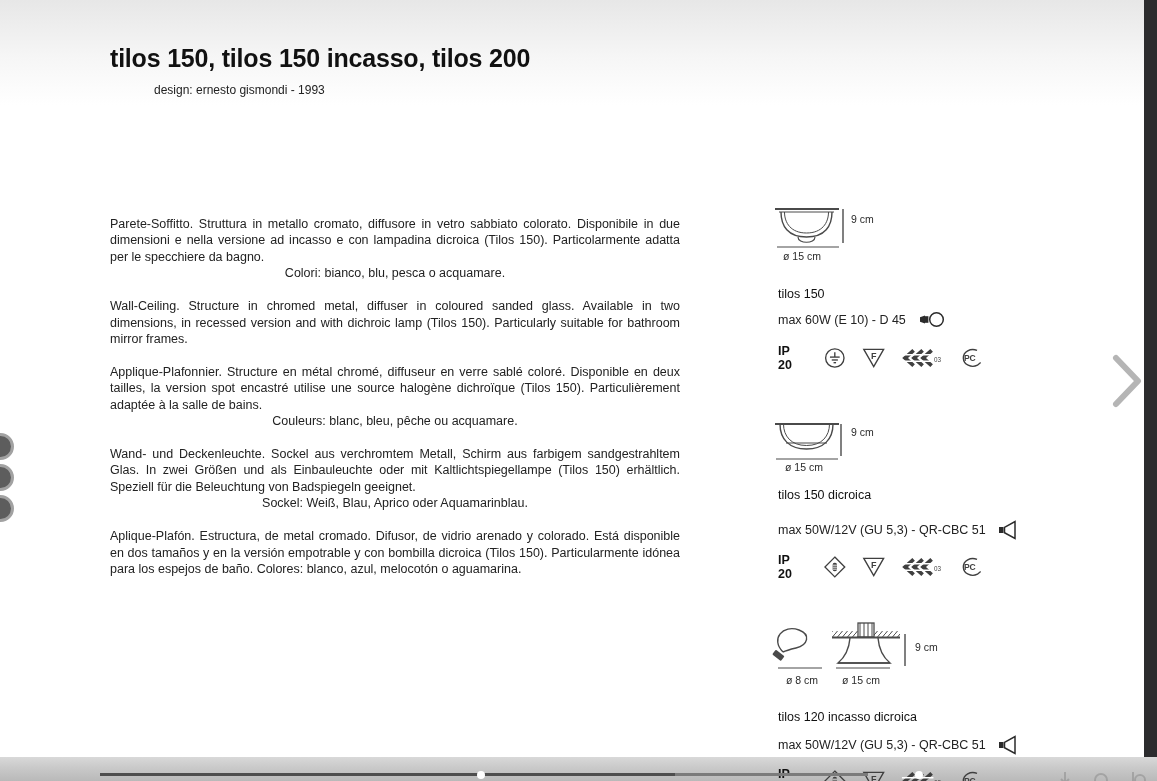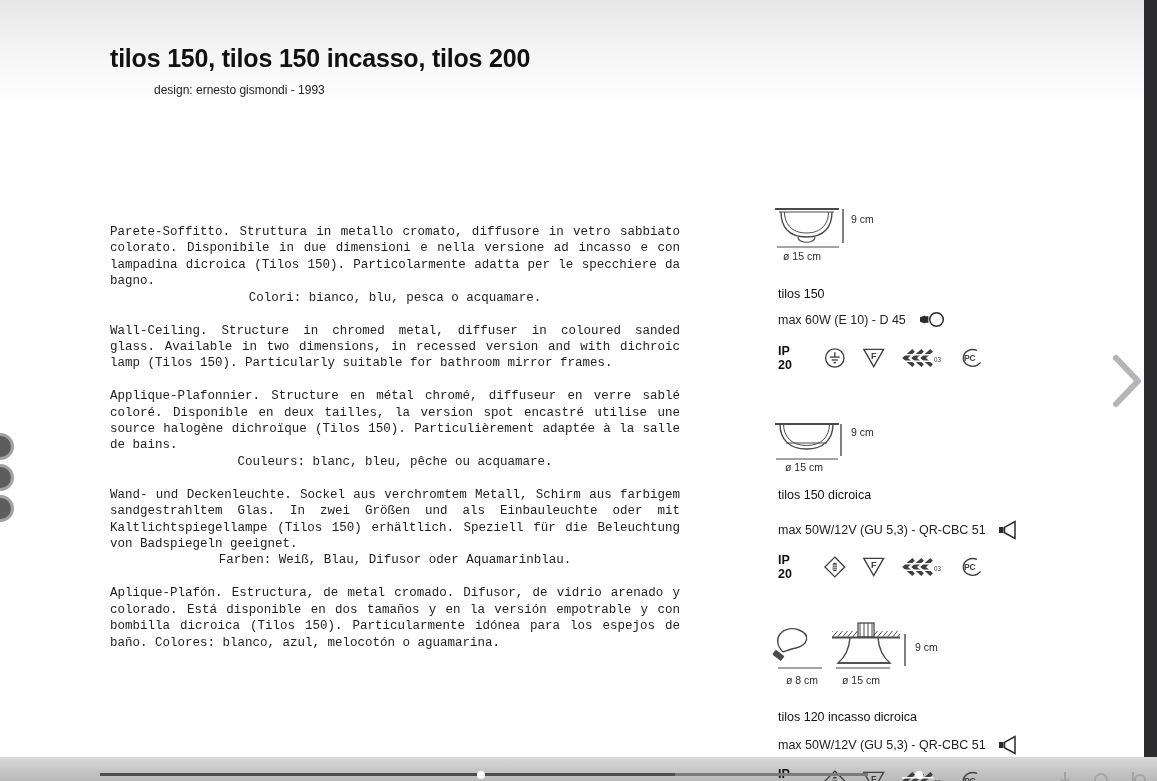--- a/index.html
+++ b/index.html
@@ -17,21 +17,21 @@
   
   .page-title{
     position:absolute;left:110px;top:44px;margin:0;
     font-size:25px;font-weight:bold;letter-spacing:-0.2px;color:#111;
   }
   .design-credit{
     position:absolute;left:110px;top:83px;font-size:12px;color:#222;margin-left:44px;
   }
   
   .descriptions{
-    position:absolute;left:110px;top:224px;width:570px;font-family:Liberation Mono, monospace;
+    position:absolute;left:110px;top:216px;width:570px;
   }
   .para{
     margin:0 0 16.5px 0;
     font-size:12.5px;line-height:16.4px;color:#222;
     text-align:justify;
   }
   .para-colors{display:block;text-align:center;}
   
   .product-col{position:absolute;left:0;top:0;width:939px;height:781px;}
   .diagram{position:absolute;}
@@ -89,21 +89,21 @@
 
 <div class="top-gradient"></div>
 
 <h1 class="page-title">tilos 150, tilos 150 incasso, tilos 200</h1>
 <div class="design-credit">design: ernesto gismondi - 1993</div>
 
 <div class="descriptions">
   <p class="para"><span>Parete-Soffitto. Struttura in metallo cromato, diffusore in vetro sabbiato colorato. Disponibile in due dimensioni e nella versione ad incasso e con lampadina dicroica (Tilos 150). Particolarmente adatta per le specchiere da bagno.</span><span class="para-colors">Colori: bianco, blu, pesca o acquamare.</span></p>
   <p class="para"><span>Wall-Ceiling. Structure in chromed metal, diffuser in coloured sanded glass. Available in two dimensions, in recessed version and with dichroic lamp (Tilos 150). Particularly suitable for bathroom mirror frames.</span></p>
   <p class="para"><span>Applique-Plafonnier. Structure en métal chromé, diffuseur en verre sablé coloré. Disponible en deux tailles, la version spot encastré utilise une source halogène dichroïque (Tilos 150). Particulièrement adaptée à la salle de bains.</span><span class="para-colors">Couleurs: blanc, bleu, pêche ou acquamare.</span></p>
-  <p class="para"><span>Wand- und Deckenleuchte. Sockel aus verchromtem Metall, Schirm aus farbigem sandgestrahltem Glas. In zwei Größen und als Einbauleuchte oder mit Kaltlichtspiegellampe (Tilos 150) erhältlich. Speziell für die Beleuchtung von Badspiegeln geeignet.</span><span class="para-colors">Farben: Weiß, Blau, Difusor oder Aquamarinblau.</span></p>
+  <p class="para"><span>Wand- und Deckenleuchte. Sockel aus verchromtem Metall, Schirm aus farbigem sandgestrahltem Glas. In zwei Größen und als Einbauleuchte oder mit Kaltlichtspiegellampe (Tilos 150) erhältlich. Speziell für die Beleuchtung von Badspiegeln geeignet.</span><span class="para-colors">Sockel: Weiß, Blau, Aprico oder Aquamarinblau.</span></p>
   <p class="para"><span>Aplique-Plafón. Estructura, de metal cromado. Difusor, de vidrio arenado y colorado. Está disponible en dos tamaños y en la versión empotrable y con bombilla dicroica (Tilos 150). Particularmente idónea para los espejos de baño. Colores: blanco, azul, melocotón o aguamarina.</span></p>
 </div>
 
 <div class="product-col">
 
   <svg class="diagram" style="left:773px;top:196px;" width="80" height="55" viewBox="0 0 80 55">
     <g stroke="#4a4a4a" fill="none">
       <line x1="2" y1="13" x2="66" y2="13" stroke-width="2"></line>
       <line x1="6" y1="16" x2="61" y2="16" stroke-width="1"></line>
       <path d="M8,16 C8,30 15,41 33.5,41 C52,41 59,30 59,16" stroke-width="1.4"></path>

